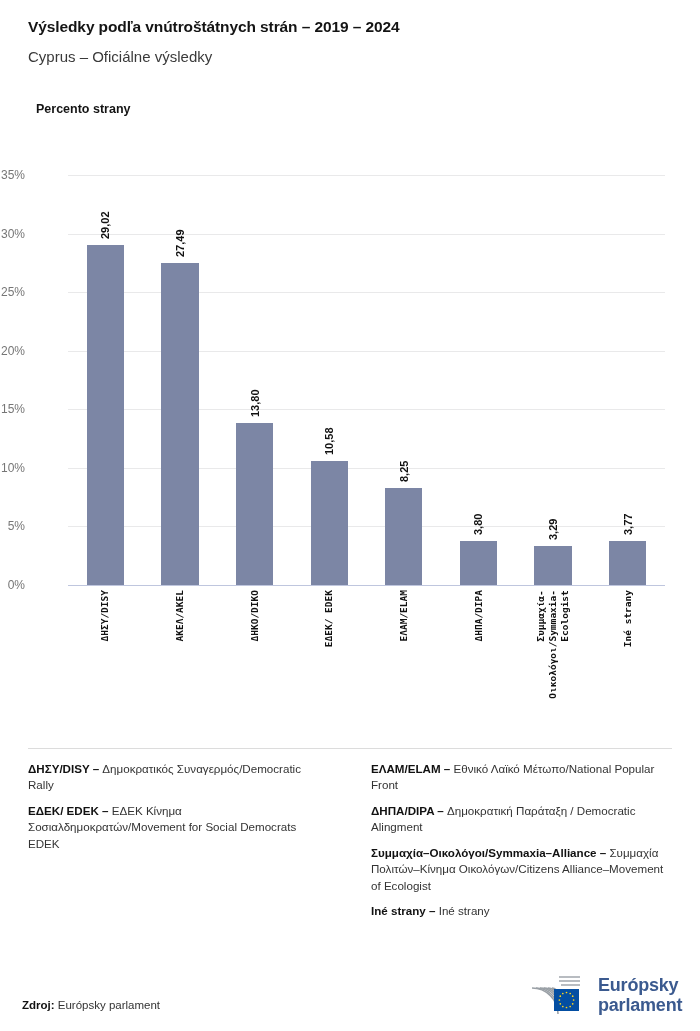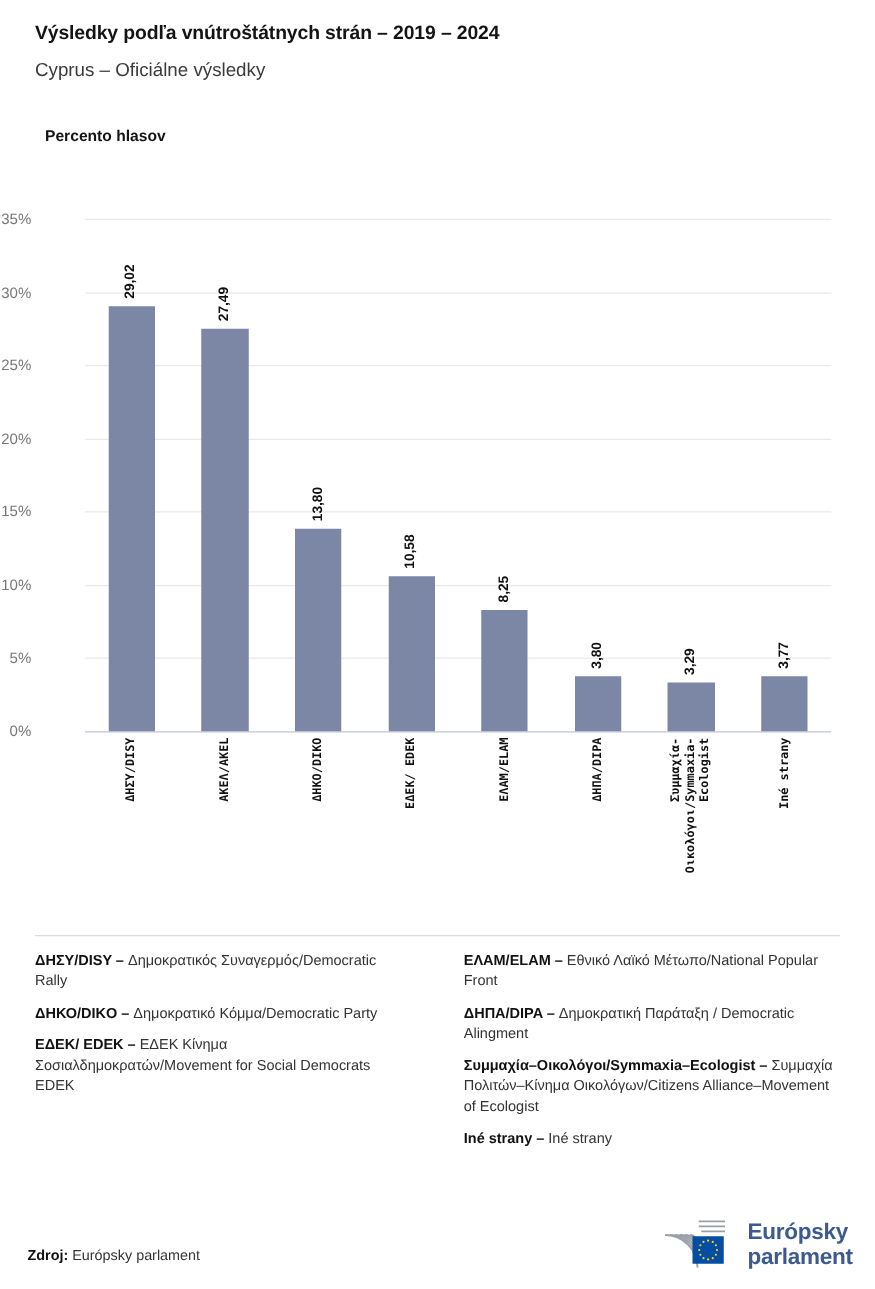--- a/index.html
+++ b/index.html
@@ -111,21 +111,21 @@
     line-height: 1.12; letter-spacing: -0.2px;
   }
 </style>
 </head>
 <body>
 
 <div class="page">
 
   <div class="title">Výsledky podľa vnútroštátnych strán – 2019 – 2024</div>
   <div class="subtitle">Cyprus – Oficiálne výsledky</div>
-  <div class="axis-title">Percento hlasov</div>
+  <div class="axis-title">Percento strany</div>
 
   <div class="chart">
     <div class="plot">
       <div id="grid-layer">
           <div class="gridline" style="top: 0%;"></div>
           <div class="ytick" style="top: 0%;">35%</div>
           <div class="gridline" style="top: 14.2857%;"></div>
           <div class="ytick" style="top: 14.2857%;">30%</div>
           <div class="gridline" style="top: 28.5714%;"></div>
           <div class="ytick" style="top: 28.5714%;">25%</div>
@@ -203,27 +203,26 @@
           <div class="xlab">Iné strany</div>
         </div>
       </div>
   </div>
 
   <div class="legend">
     <div class="legend-rule"></div>
     <div class="legend-cols">
       <div class="legend-col" id="legend-left">
           <div class="legend-item"><b>ΔΗΣΥ/DISY –</b><span> Δημοκρατικός Συναγερμός/Democratic Rally</span></div>
-          <div class="legend-item"><b>ΔΗΚΟ/DIKO –</b><span> Δημοκρατικό Κόμμα/Democratic Party</span></div>
           <div class="legend-item"><b>ΕΔΕΚ/ EDEK –</b><span> ΕΔΕΚ Κίνημα Σοσιαλδημοκρατών/Movement for Social Democrats EDEK</span></div>
         </div>
       <div class="legend-col" id="legend-right">
           <div class="legend-item"><b>ΕΛΑΜ/ELAM –</b><span> Εθνικό Λαϊκό Μέτωπο/National Popular Front</span></div>
           <div class="legend-item"><b>ΔΗΠΑ/DIPA –</b><span> Δημοκρατική Παράταξη / Democratic Alingment</span></div>
-          <div class="legend-item"><b>Συμμαχία–Οικολόγοι/Symmaxia–Ecologist –</b><span> Συμμαχία Πολιτών–Κίνημα Οικολόγων/Citizens Alliance–Movement of Ecologist</span></div>
+          <div class="legend-item"><b>Συμμαχία–Οικολόγοι/Symmaxia–Alliance –</b><span> Συμμαχία Πολιτών–Κίνημα Οικολόγων/Citizens Alliance–Movement of Ecologist</span></div>
           <div class="legend-item"><b>Iné strany –</b><span> Iné strany</span></div>
         </div>
     </div>
   </div>
 
   <div class="source">
     <b>Zdroj:</b><span> Európsky parlament</span>
   </div>
 
   <div class="logo">

